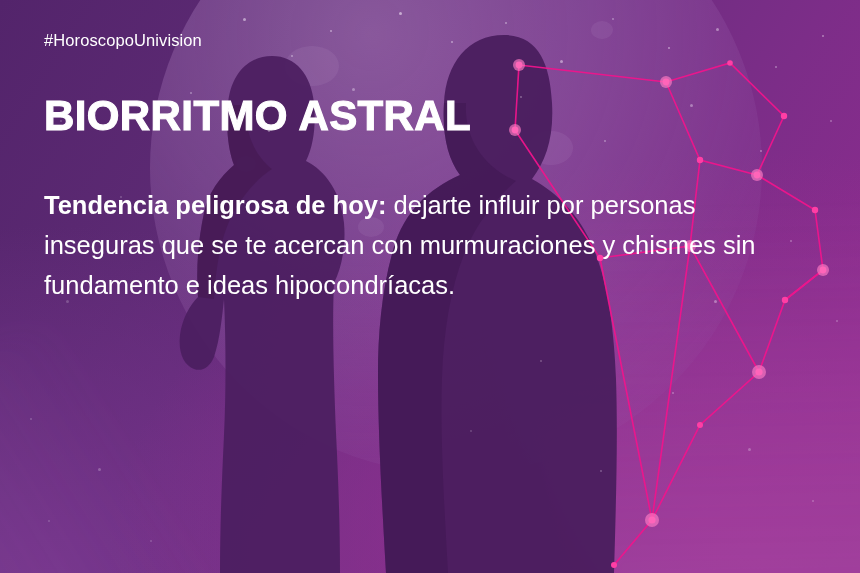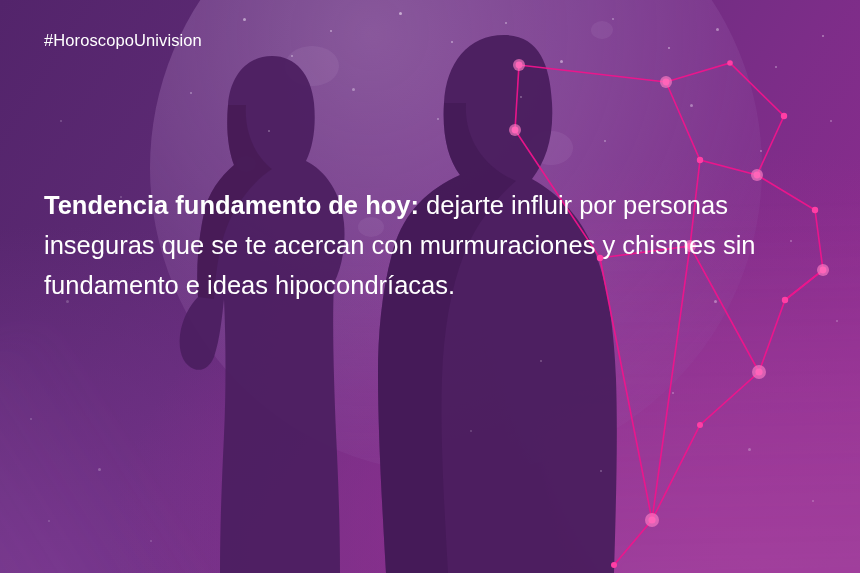--- a/index.html
+++ b/index.html
@@ -232,22 +232,23 @@
           <circle cx="690" cy="246" r="6"></circle>
         </g>
       </svg>
     </div>
   </div>
 
   <div class="content">
 
     <div class="hashtag">#HoroscopoUnivision</div>
 
+    <h1 class="title">BIORRITMO ASTRAL</h1>
 
     <div class="body-copy">
       <p>
-        <b>Tendencia fundamento de hoy:</b><span> dejarte influir por personas inseguras que se te acercan con murmuraciones y chismes sin fundamento e ideas hipocondríacas.</span>
+        <b>Tendencia peligrosa de hoy:</b><span> dejarte influir por personas inseguras que se te acercan con murmuraciones y chismes sin fundamento e ideas hipocondríacas.</span>
       </p>
       <div class="gap"></div>
     </div>
 
   </div>
 </div>
 
 </body></html>

